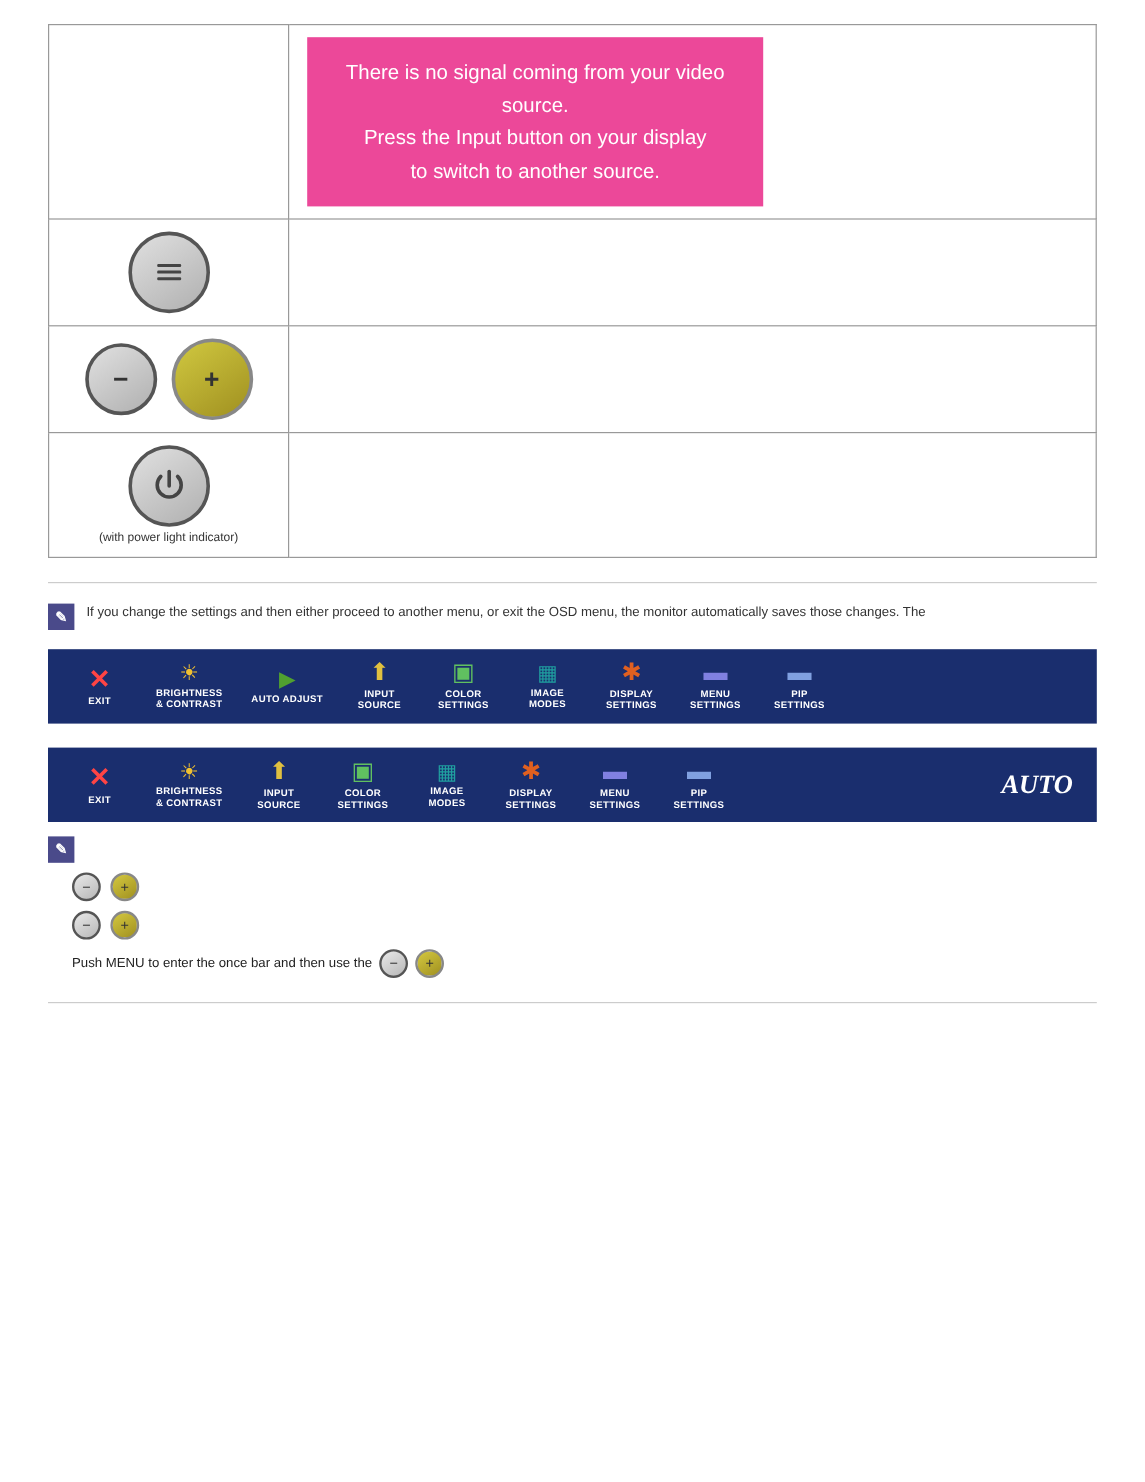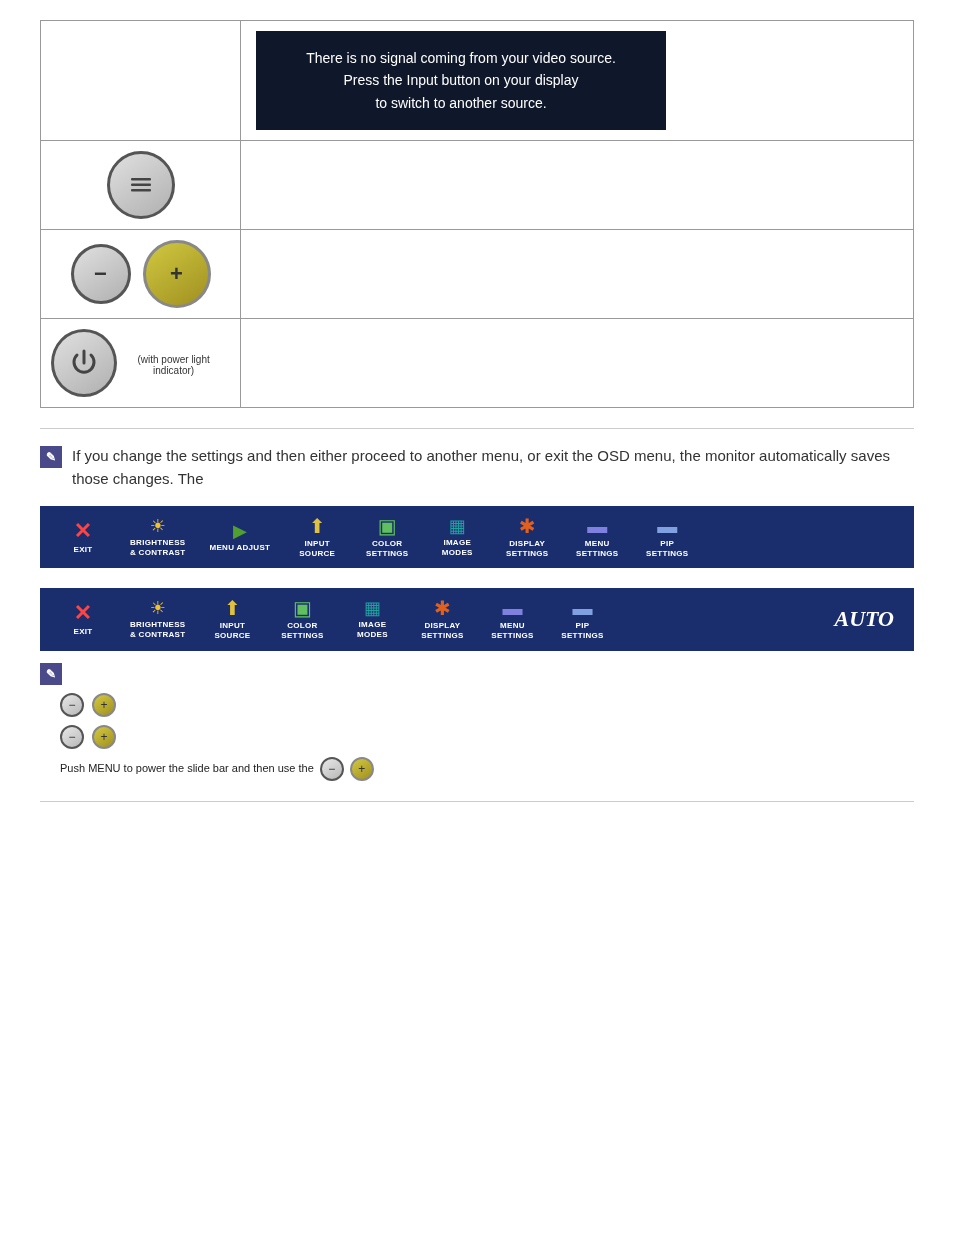--- a/index.html
+++ b/index.html
@@ -30,27 +30,27 @@
       width: 200px;
       text-align: center;
       padding: 10px;
     }
     .button-table .desc-cell {
       padding: 10px 15px;
       vertical-align: top;
     }
 
     .no-signal-box {
-      background: #0f172a;
+      background: #ec4899;
       color: #fff;
       padding: 16px 20px;
       text-align: center;
-      font-size: 14px;
+      font-size: 17px;
       line-height: 1.6;
-      width: 410px;
+      width: 380px;
     }
 
     .icon-circle {
       display: inline-flex;
       align-items: center;
       justify-content: center;
       border-radius: 50%;
       border: 3px solid #555;
       background: linear-gradient(145deg, #e0e0e0, #b0b0b0);
     }
@@ -121,21 +121,21 @@
       color: #fff;
       display: flex;
       align-items: center;
       justify-content: center;
       font-size: 12px;
       font-weight: bold;
       flex-shrink: 0;
       margin-top: 1px;
     }
     .note-text {
-      font-size: 15px;
+      font-size: 11px;
       color: #333;
       line-height: 1.5;
     }
 
     
     .osd-bar {
       background: #1a2e6e;
       display: flex;
       align-items: center;
       padding: 6px 8px;
@@ -259,21 +259,21 @@
           <div class="icon-circle plus-icon">
             <span>+</span>
           </div>
         </div>
       </td>
       <td class="desc-cell"></td>
     </tr>
 
     <tr>
       <td class="icon-cell">
-        <div style="display:flex;flex-direction:row;align-items:center;">
+        <div style="display:flex;flex-direction:column;align-items:center;">
           <div class="icon-circle power-icon">
             <svg width="36" height="36" viewBox="0 0 36 36">
               <path d="M18 6 L18 18" stroke="#444" stroke-width="3" stroke-linecap="round" fill="none"></path>
               <path d="M11 10 A10 10 0 1 0 25 10" stroke="#444" stroke-width="3" fill="none" stroke-linecap="round"></path>
             </svg>
           </div>
           <span class="power-label">(with power light indicator)</span>
         </div>
       </td>
       <td class="desc-cell"></td>
@@ -297,21 +297,21 @@
       <span class="osd-item-label">EXIT</span>
     </div>
 
     <div class="osd-item">
       <span class="osd-item-icon bright-icon">☀</span>
       <span class="osd-item-label">BRIGHTNESS<br>&amp; CONTRAST</span>
     </div>
 
     <div class="osd-item">
       <span class="osd-item-icon green-icon">▶</span>
-      <span class="osd-item-label">MENU ADJUST</span>
+      <span class="osd-item-label">AUTO ADJUST</span>
     </div>
 
     <div class="osd-item">
       <span class="osd-item-icon" style="color:#e0c040;">⬆</span>
       <span class="osd-item-label">INPUT<br>SOURCE</span>
     </div>
 
     <div class="osd-item">
       <span class="osd-item-icon" style="color:#60c060;">▣</span>
       <span class="osd-item-label">COLOR<br>SETTINGS</span>
@@ -394,20 +394,20 @@
     <div class="small-circle-icon" style="background:linear-gradient(145deg,#d4c840,#a09020);border-color:#888;">+</div>
   </div>
 
 
   <div class="nav-icons-row">
     <div class="small-circle-icon">−</div>
     <div class="small-circle-icon" style="background:linear-gradient(145deg,#d4c840,#a09020);border-color:#888;">+</div>
   </div>
 
   <div class="instruction-text" style="display:flex;align-items:center;gap:6px;flex-wrap:wrap;">
-    <span>Push MENU to power the slide bar and then use the</span>
+    <span>Push MENU to enter the once bar and then use the</span>
     <div class="small-circle-icon" style="display:inline-flex;">−</div>
     <div class="small-circle-icon" style="display:inline-flex;background:linear-gradient(145deg,#d4c840,#a09020);border-color:#888;">+</div>
   </div>
 
   <hr class="section-divider" style="margin-top:20px;">
 
 </div>
 
 </body></html>

